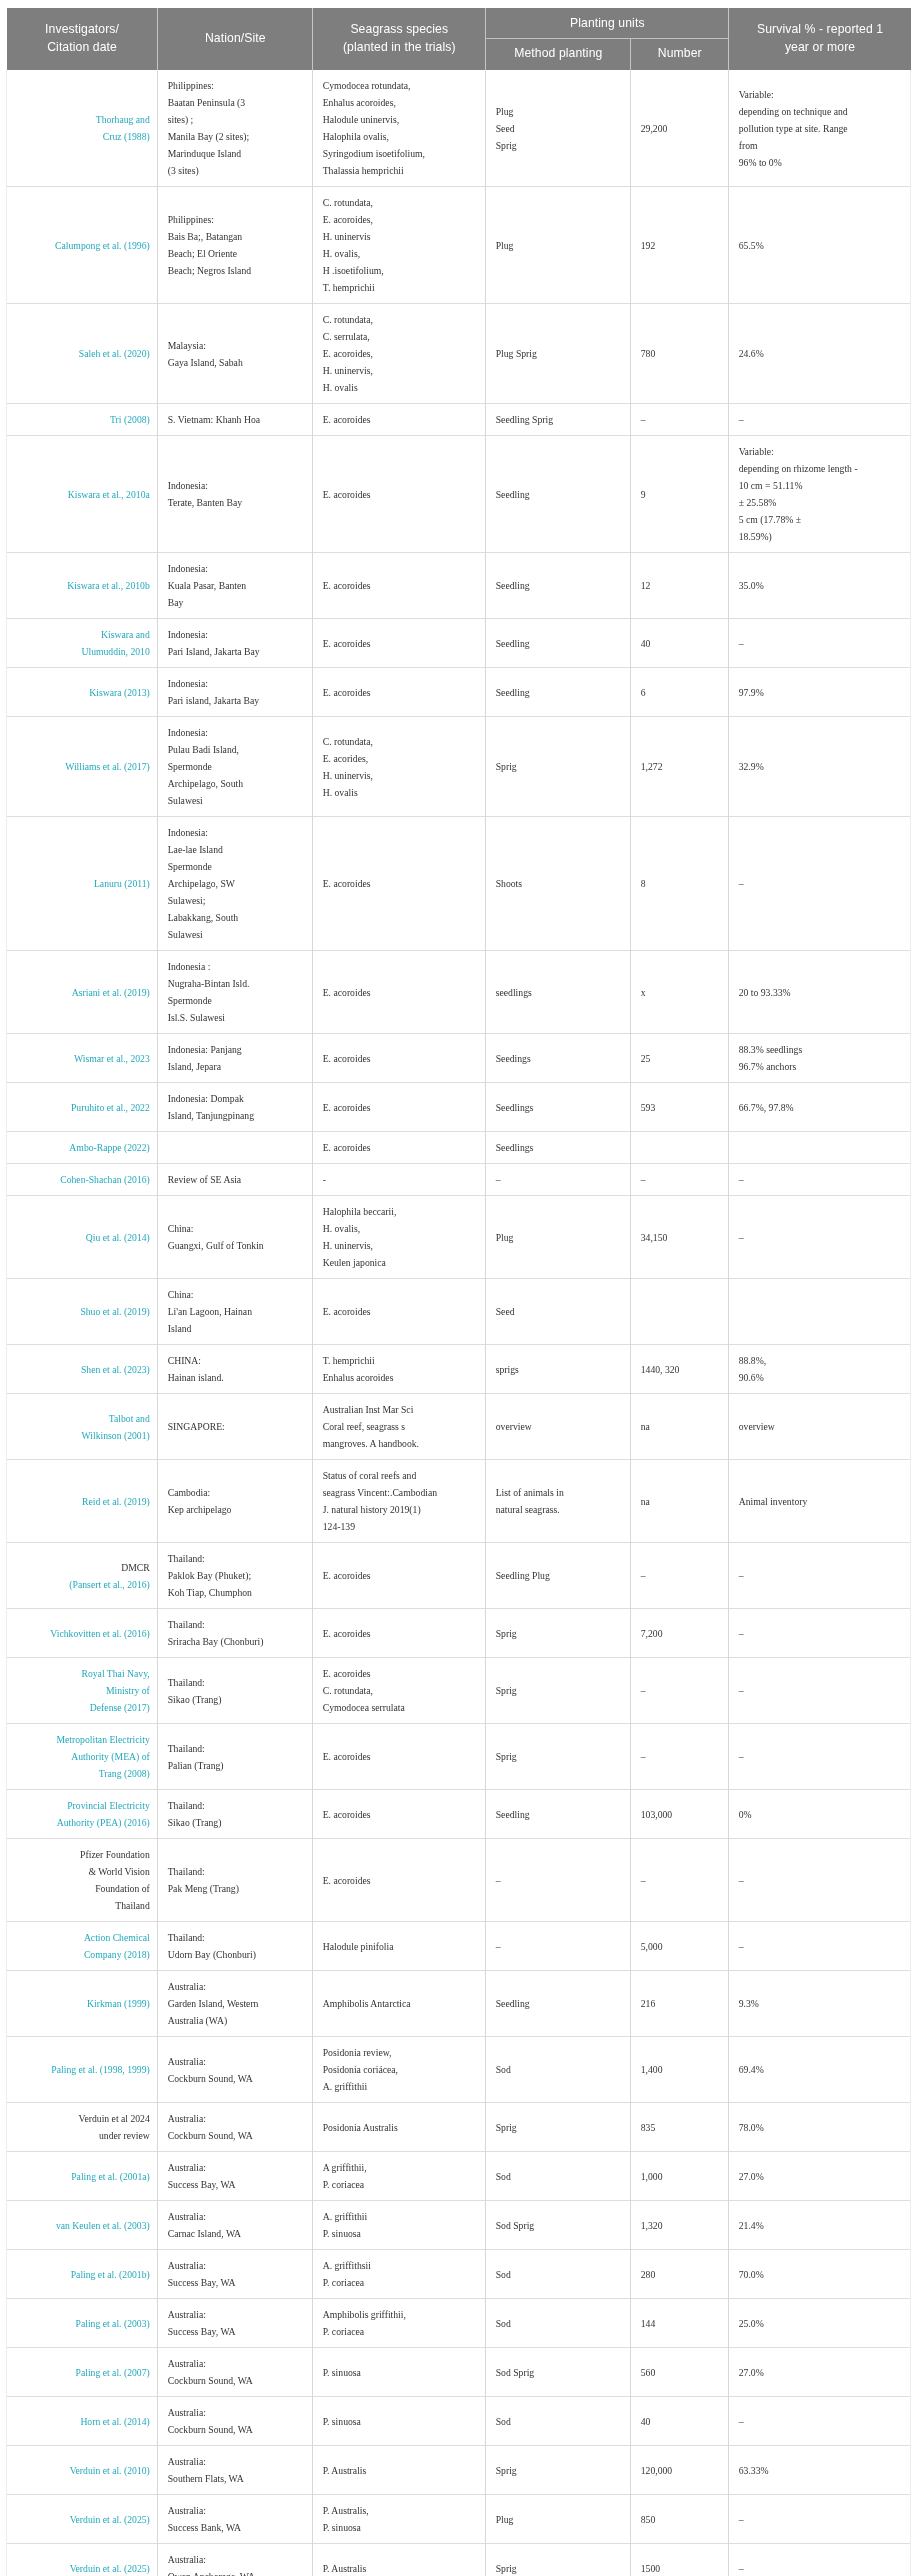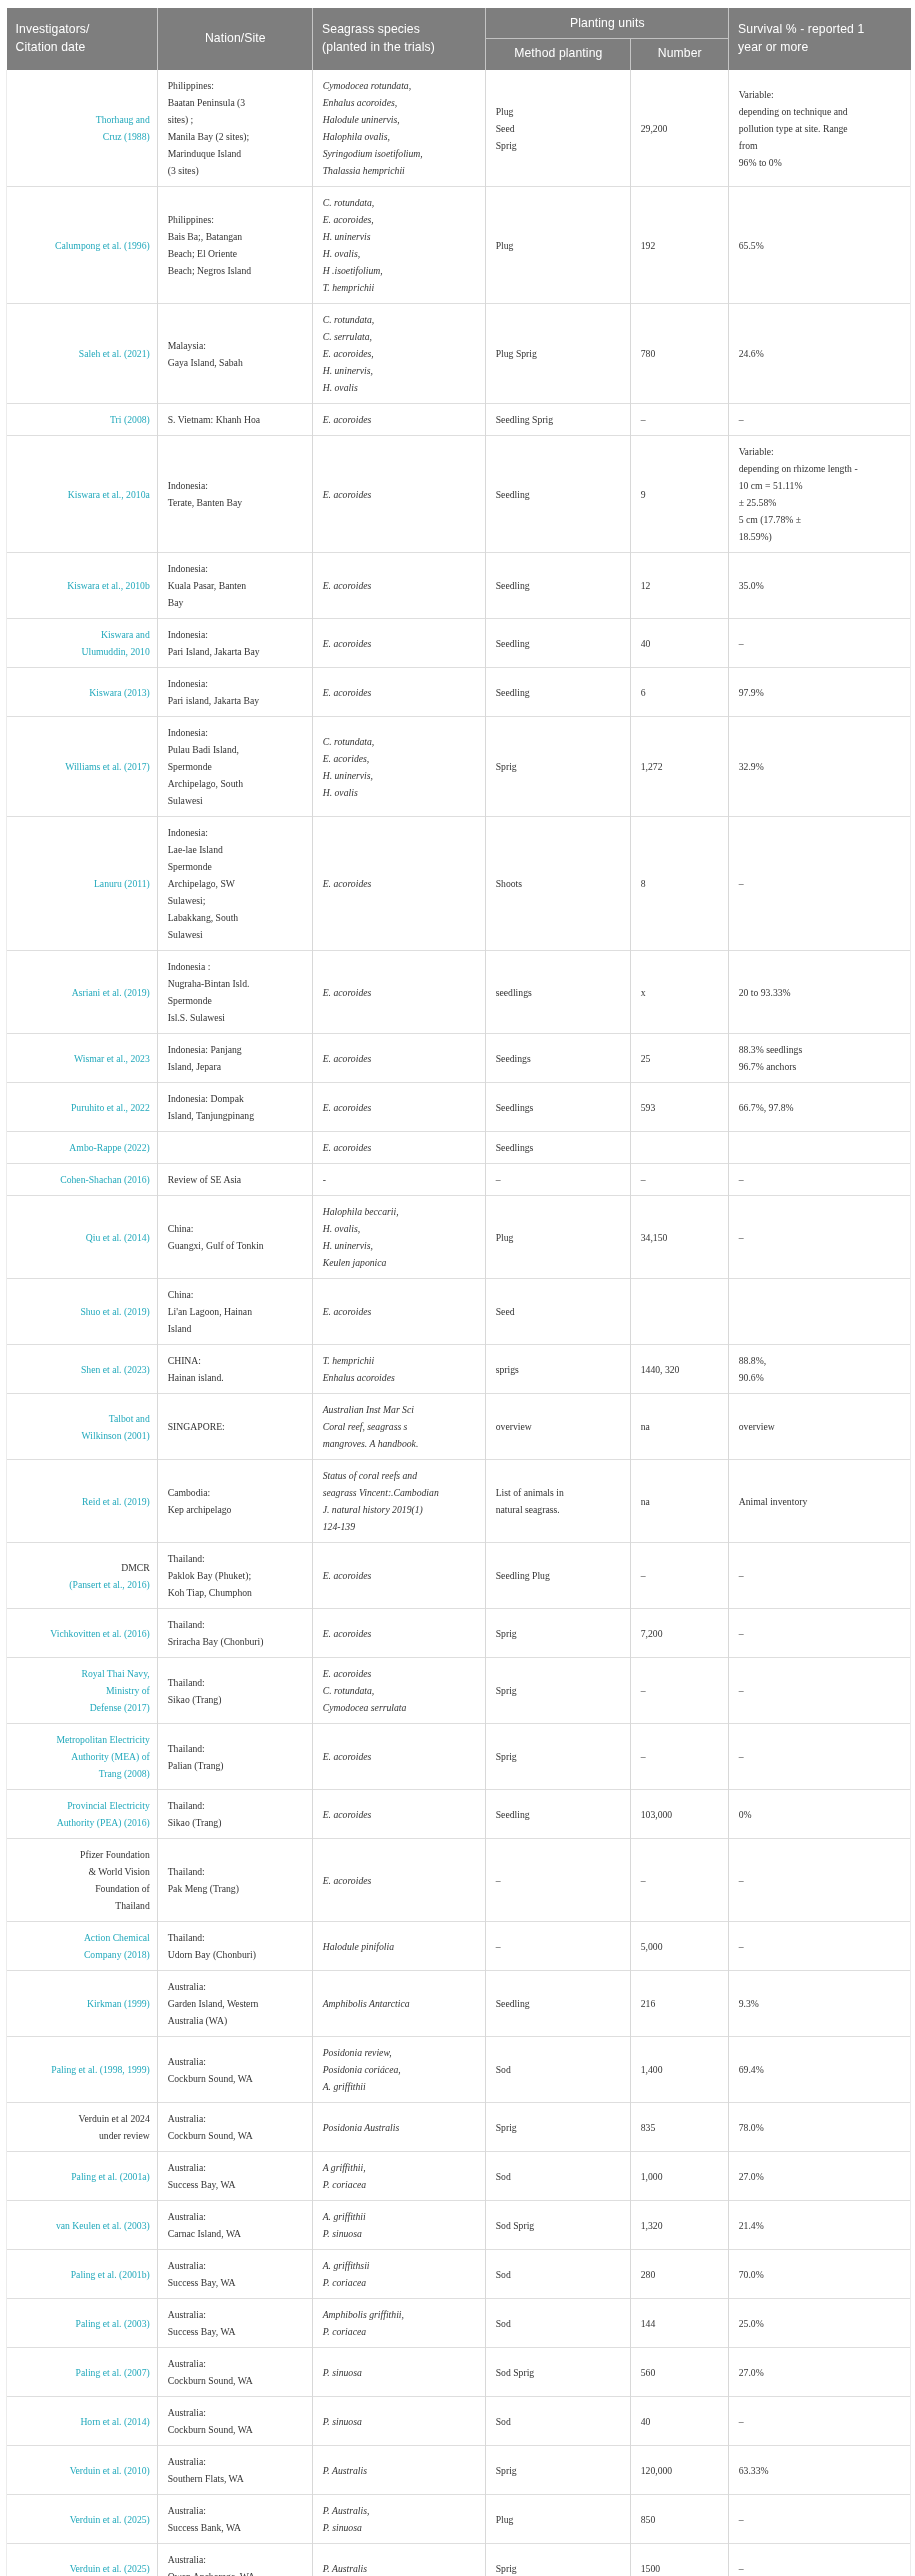--- a/index.html
+++ b/index.html
@@ -23,42 +23,42 @@
     color: #ffffff;
     font-family: "Liberation Sans", sans-serif;
     font-weight: 400;
     font-size: 12.2px;
     line-height: 1.42;
     letter-spacing: 0.1px;
     padding: 6.3px 8.8px;
     white-space: pre-line;
     vertical-align: middle;
   }
-  th.h-left   { text-align: left; }
+  th.h-left   { text-align: center; }
   th.h-center { }
   th.vsep     { border-left: 0.6px solid rgba(255,255,255,0.55); }
   th.group    { border-bottom: 1.3px solid #c2c2c2; padding: 7.5px 8.8px 5.6px 8.8px; }
   th.sub      { padding: 5.6px 8.8px 8.2px 8.8px; margin-top: 32px; }
   
   tbody tr { border-top: 1.3px solid #dedede; }
   tbody tr:first-child { border-top: none; }
   tbody td {
     font-family: "Liberation Serif", serif;
     font-size: 9.7px;
     color: #333333;
     line-height: 17px;
     padding: 7px 7.5px 7px 9.4px;
     vertical-align: middle;
     white-space: pre-line;
     border-left: 0.6px solid #d8d8d8;
     overflow: hidden;
   }
   tbody td:first-child { border-left: 0.6px solid #ececec; }
   tbody td:last-child  { border-right: 0.6px solid #ececec; }
-  td.species.italic { font-style: italic; }
+  td.species.italic { }
   .link  { color: #23a9bc; }
   .plain { color: #333333; }
   td.citation div { line-height: 17px; text-align: right; }
 </style>
 </head>
 <body>
 
 <div class="table-wrap">
   <table>
     <colgroup>
@@ -120,21 +120,21 @@
 E. acoroides,
 H. uninervis
 H. ovalis,
 H .isoetifolium,
 T. hemprichii</td>
           <td class="method">Plug</td>
           <td class="number">192</td>
           <td class="survival">65.5%</td>
         </tr>
         <tr>
-          <td class="citation"><div class="link">Saleh et al. (2021)</div></td>
+          <td class="citation"><div class="link">Saleh et al. (2020)</div></td>
           <td class="nation">Malaysia:
 Gaya Island, Sabah</td>
           <td class="species italic">C. rotundata,
 C. serrulata,
 E. acoroides,
 H. uninervis,
 H. ovalis</td>
           <td class="method">Plug Sprig</td>
           <td class="number">780</td>
           <td class="survival">24.6%</td>

